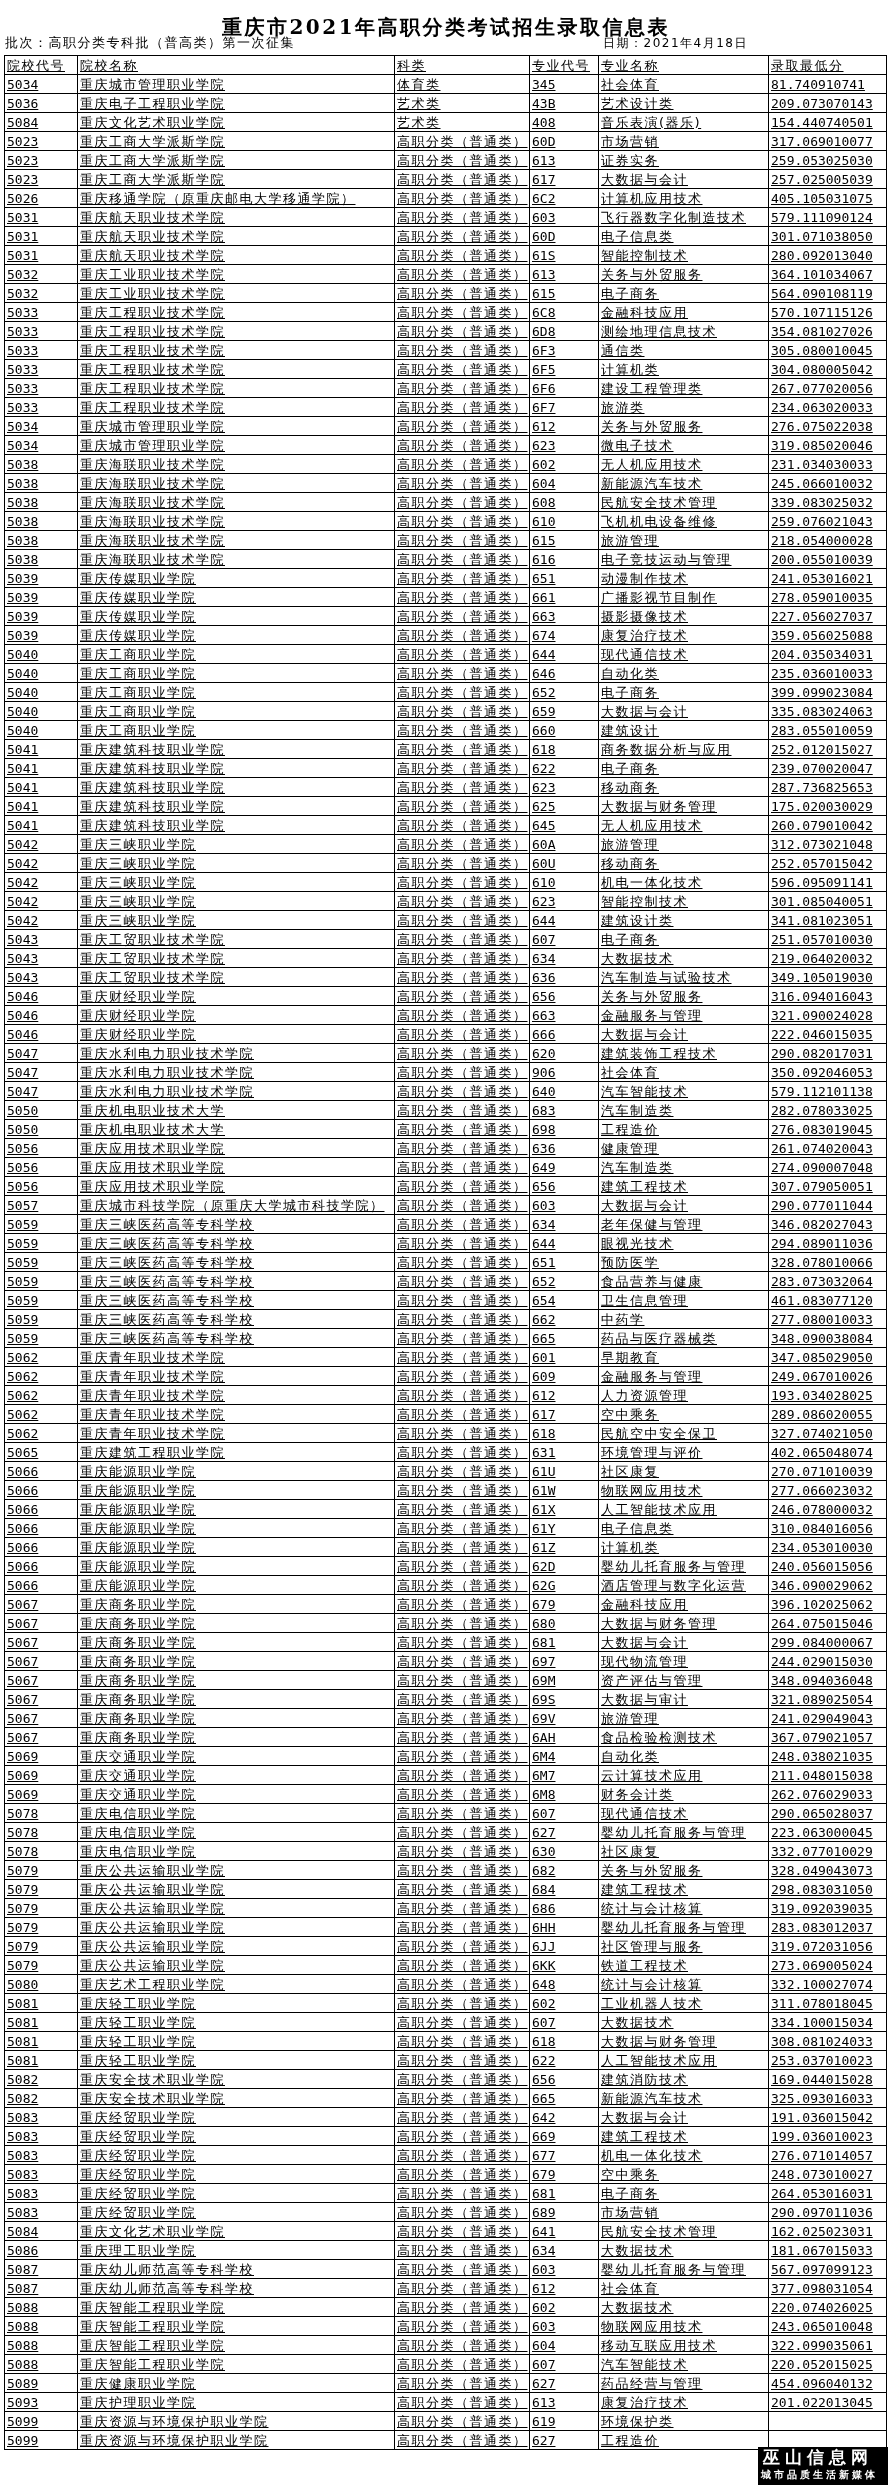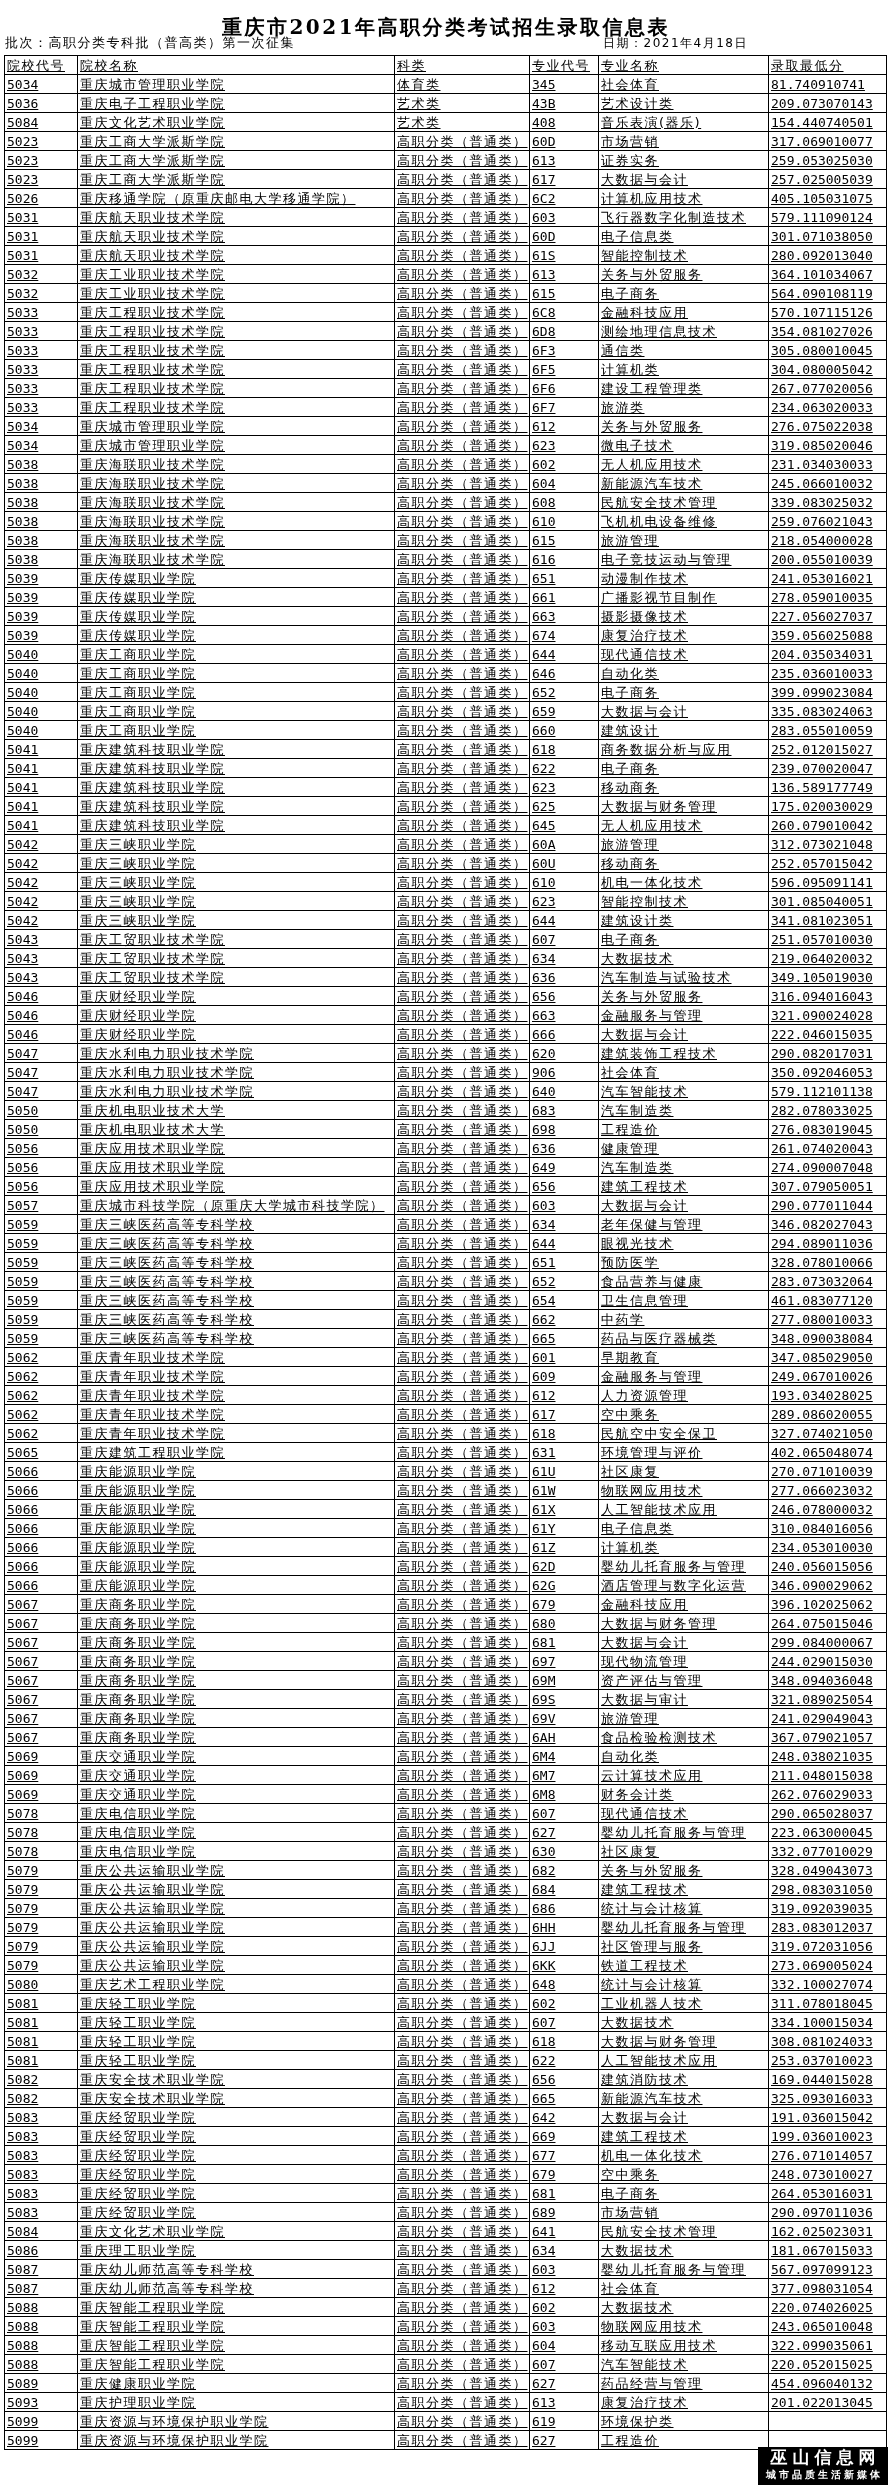--- a/index.html
+++ b/index.html
@@ -43,21 +43,20 @@
     overflow: hidden;
     vertical-align: bottom;
   }
   table.admit tr { height: 19px; }
   .cjk { letter-spacing: 1.5px; }
   .mono { font-family: "DejaVu Sans Mono", "Liberation Mono", monospace; letter-spacing: 0; }
   .watermark {
     position: absolute; left: 758px; top: 2447px;
     width: 130px; height: 38px;
     background: #000; color: #fff;
-    text-align: center;
   }
   .wm-title {
     display: block; font-weight: bold; font-size: 17px; line-height: 21px;
     letter-spacing: 5px; padding-left: 5px;
   }
   .wm-sub {
     display: block; font-weight: bold; font-size: 10px; line-height: 14px;
     letter-spacing: 3px; padding-left: 3px;
   }
 </style>
@@ -383,21 +382,21 @@
     <td class="mono">622</td>
     <td class="cjk">电子商务</td>
     <td class="mono">239.070020047</td>
   </tr>
       <tr>
     <td class="mono">5041</td>
     <td class="cjk">重庆建筑科技职业学院</td>
     <td class="cjk">高职分类（普通类）</td>
     <td class="mono">623</td>
     <td class="cjk">移动商务</td>
-    <td class="mono">136.589177749</td>
+    <td class="mono">287.736825653</td>
   </tr>
       <tr>
     <td class="mono">5041</td>
     <td class="cjk">重庆建筑科技职业学院</td>
     <td class="cjk">高职分类（普通类）</td>
     <td class="mono">625</td>
     <td class="cjk">大数据与财务管理</td>
     <td class="mono">175.020030029</td>
   </tr>
       <tr>

